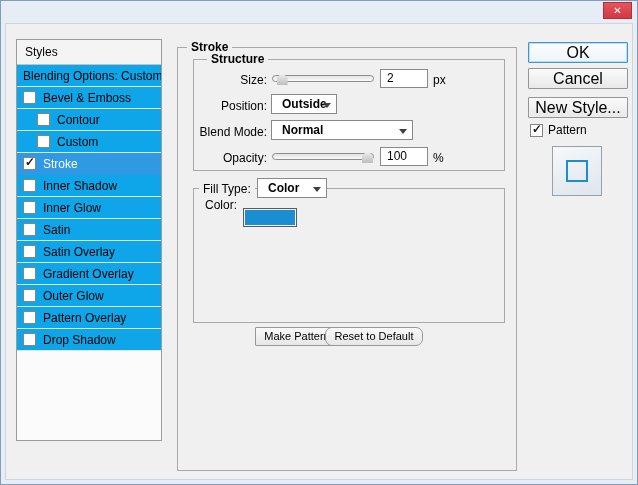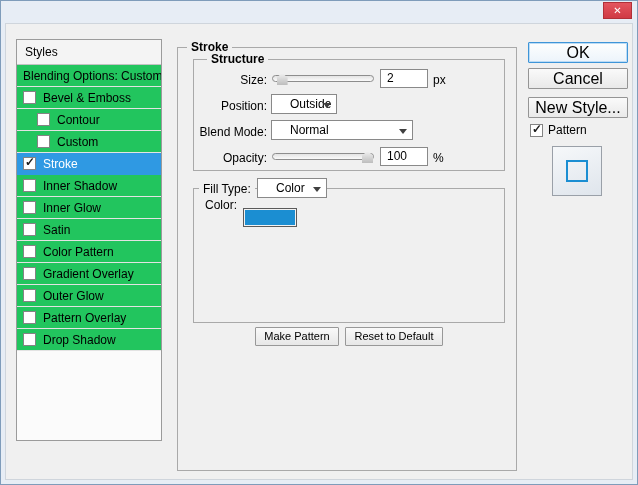--- a/index.html
+++ b/index.html
@@ -33,21 +33,21 @@
     position:absolute; left:15px; top:38px; width:146px; height:402px;
     background:#fbfbfb; border:1px solid #9b9b9b; overflow:hidden;
   }
   .styles-header {
     height:25px; line-height:25px; padding-left:8px;
     border-bottom:1px solid #c2c2c2; background:#f4f4f4;
   }
   .style-row {
     height:22px; display:flex; align-items:center; gap:7px;
     padding-left:6px; border-bottom:1px solid #e3e3e3;
-    cursor:pointer; background:#22c55e;
+    cursor:pointer; background:#0ea5e9;
   }
   .style-row.indent { padding-left:20px; }
   .style-row.selected { background:#2f99e3; border-bottom-color:#2f99e3; color:#fff; }
   .checkbox {
     width:13px; height:13px; flex:0 0 13px; background:#fff;
     border:1px solid #848484; position:relative;
   }
   .checkbox.checked::after {
     content:"✓"; position:absolute; left:1px; top:-2px;
     font-size:12px; line-height:13px; color:#1b1b1b; font-weight:bold;
@@ -78,21 +78,21 @@
   }
 
   .num-field {
     position:absolute; width:48px; height:19px; background:#fff;
     border:1px solid #898989; line-height:17px; padding-left:6px;
   }
   .unit { position:absolute; line-height:14px; }
 
   .dropdown {
     position:absolute; height:20px; background:#fff; border:1px solid #898989;
-    line-height:18px; padding:0 18px 0 18px; cursor:pointer; white-space:nowrap;
+    line-height:18px; padding:0 18px 0 10px; cursor:pointer; white-space:nowrap;font-weight:bold;
   }
   .dropdown::after {
     content:""; position:absolute; right:5px; top:8px;
     border-left:4px solid transparent; border-right:4px solid transparent;
     border-top:5px solid #404040;
   }
 
   .swatch {
     position:absolute; width:54px; height:19px;
     border:1px solid #5a5a5a; box-shadow:inset 0 0 0 1px #f2f2f2;
@@ -173,21 +173,21 @@
         <span class="row-label">Inner Glow</span>
       </div>
 
       <div class="style-row">
         <span class="checkbox"></span>
         <span class="row-label">Satin</span>
       </div>
 
       <div class="style-row">
         <span class="checkbox"></span>
-        <span class="row-label">Color Pattern</span>
+        <span class="row-label">Satin Overlay</span>
       </div>
 
       <div class="style-row">
         <span class="checkbox"></span>
         <span class="row-label">Gradient Overlay</span>
       </div>
 
       <div class="style-row">
         <span class="checkbox"></span>
         <span class="row-label">Outer Glow</span>
@@ -237,21 +237,21 @@
   <div class="groupbox" style="left:192px; top:187px; width:312px; height:135px;"></div>
   <div class="plain-label" style="left:198px; top:181px;">Fill Type:</div>
   <div class="dropdown" style="left:256px; top:177px; width:70px;">
     <span>Color</span>
   </div>
 
   <div class="form-label" style="left:196px; top:197px; width:40px;">Color:</div>
   <div class="swatch" style="left: 242px; top: 207px; background: rgb(27, 142, 210);"></div>
 
   <div class="btn" style="left:254px; top:326px; width:84px;">Make Pattern</div>
-  <div class="btn" style="left:344px; top:326px; width:98px;">Reset to Default</div>
+  <div class="btn" style="left:324px; top:326px; width:98px;border-radius:7px;">Reset to Default</div>
 
   <div class="btn-right default" style="top:41px;">OK</div>
   <div class="btn-right" style="top:67px;">Cancel</div>
   <div class="btn-right" style="top:96px;">New Style...</div>
 
   <div class="preview-check-row">
     <span class="checkbox checked"></span>
     <span class="preview-label">Pattern</span>
   </div>
 

